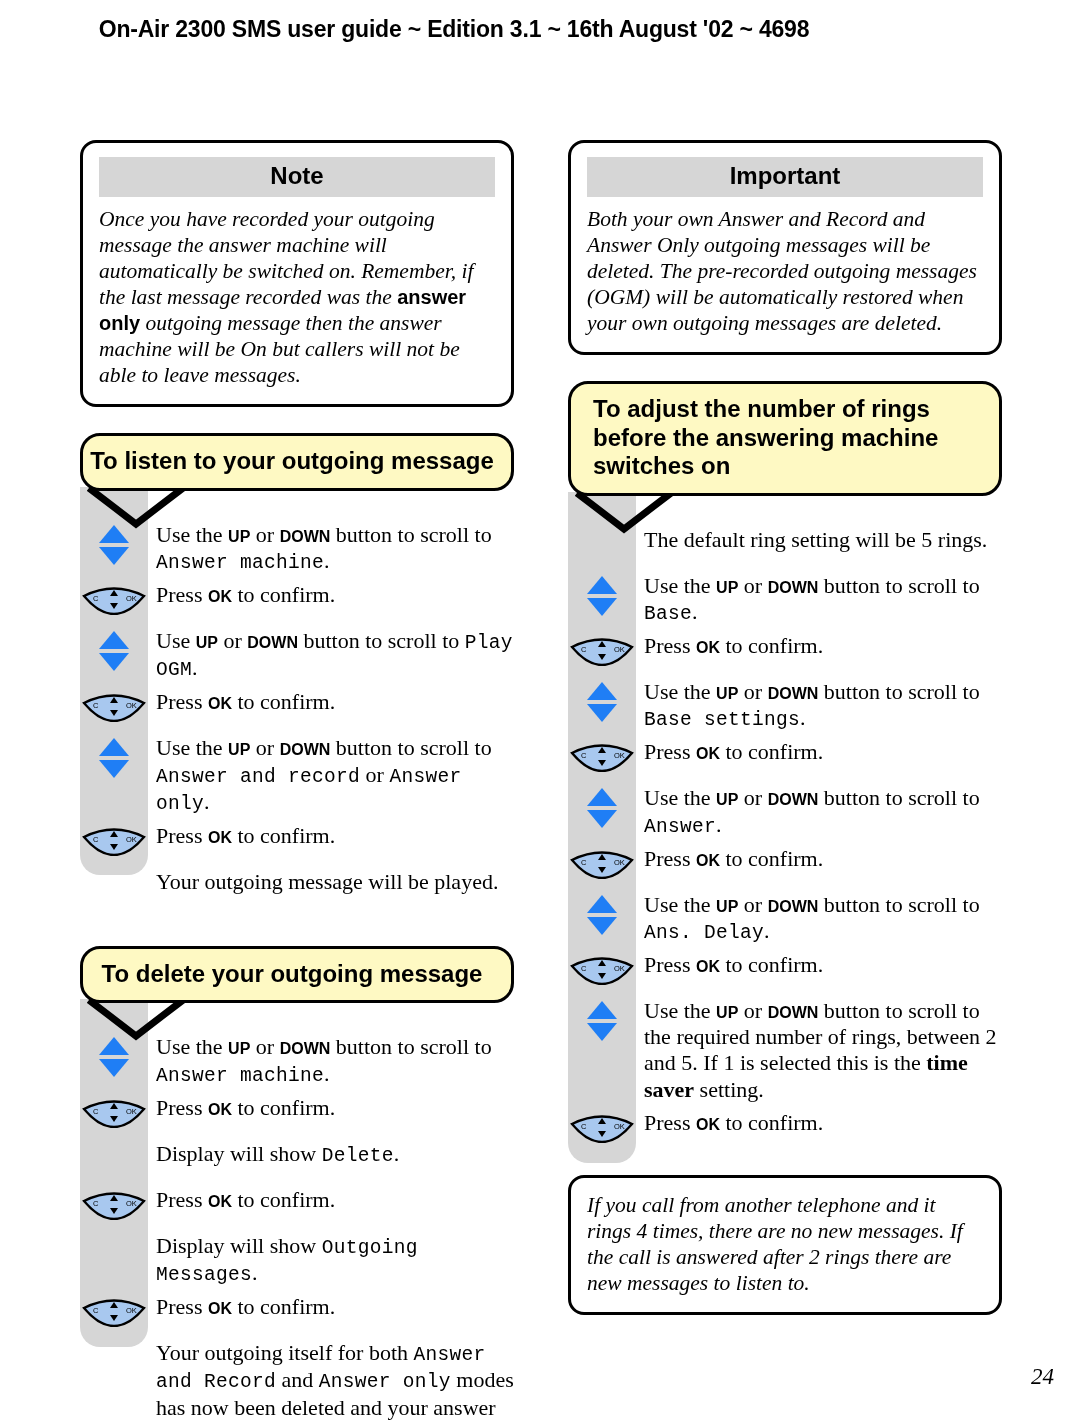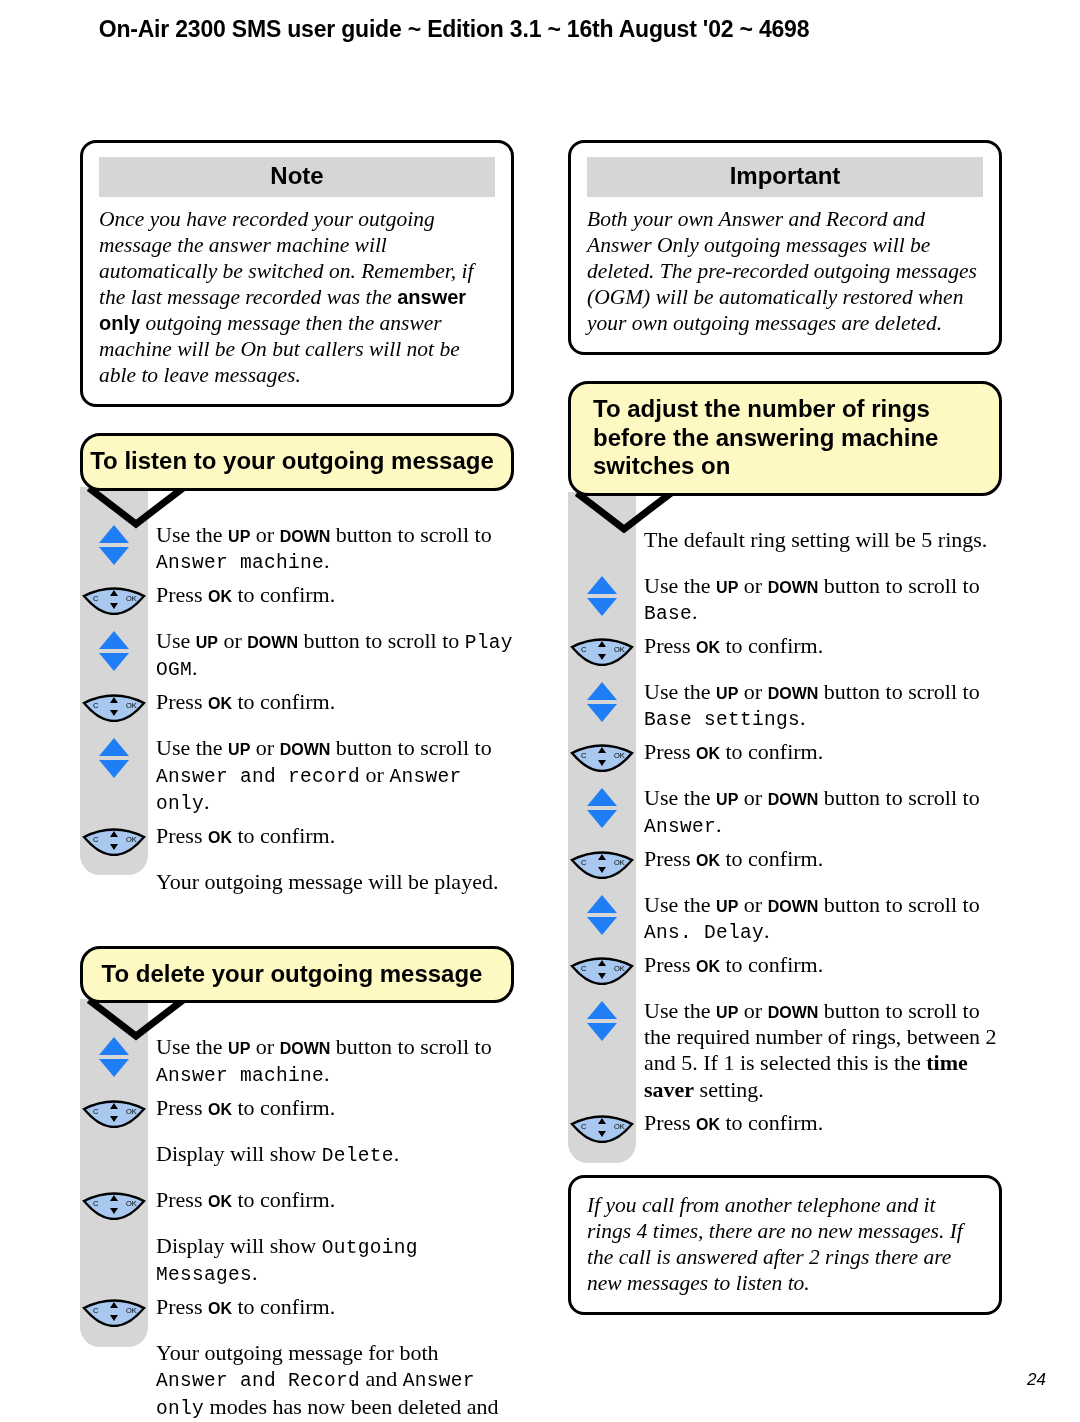--- a/index.html
+++ b/index.html
@@ -22,24 +22,24 @@
     text-align: center;
     font-family: "Liberation Sans", sans-serif;
     font-weight: bold;
     font-size: 23px;
     letter-spacing: -0.2px;
     white-space: nowrap;
   }
 
   .page-number {
     position: absolute;
-    right: 34px; bottom: 32px;
-    font-family: Liberation Sans, sans-serif;
+    right: 26px; bottom: 32px;
+    font-family: Liberation Serif, serif;
     font-style: italic;
-    font-size: 17px;
+    font-size: 23px;
   }
 
   
   .col {
     position: absolute;
     top: 140px;
     width: 434px;
   }
   .col-left  { left: 80px; }
   .col-right { left: 568px; }
@@ -332,21 +332,21 @@
                 <text x="44" y="18" font-family="Liberation Sans, sans-serif" font-size="7.5" fill="#000">OK</text>
               </svg>
           </span>
           <span class="step-text"><span>Press </span><b>OK</b><span> to confirm.</span></span>
         </div>
 
         <div class="step">
           <span class="step-icon">
               <span class="icon-blank"></span>
             </span>
-          <span class="step-text"><span>Your outgoing message for both </span><span class="lcd">Answer and Record</span><span> and </span><span class="lcd">Answer only</span><span> modes has now been deleted and your answer machine will turn itself off.</span></span>
+          <span class="step-text"><span>Your outgoing itself for both </span><span class="lcd">Answer and Record</span><span> and </span><span class="lcd">Answer only</span><span> modes has now been deleted and your answer machine will turn itself off.</span></span>
         </div>
 
       </div>
     </div>
   </div>
 </div>
 
 <div class="col col-right">
 
   <div class="info-box">

